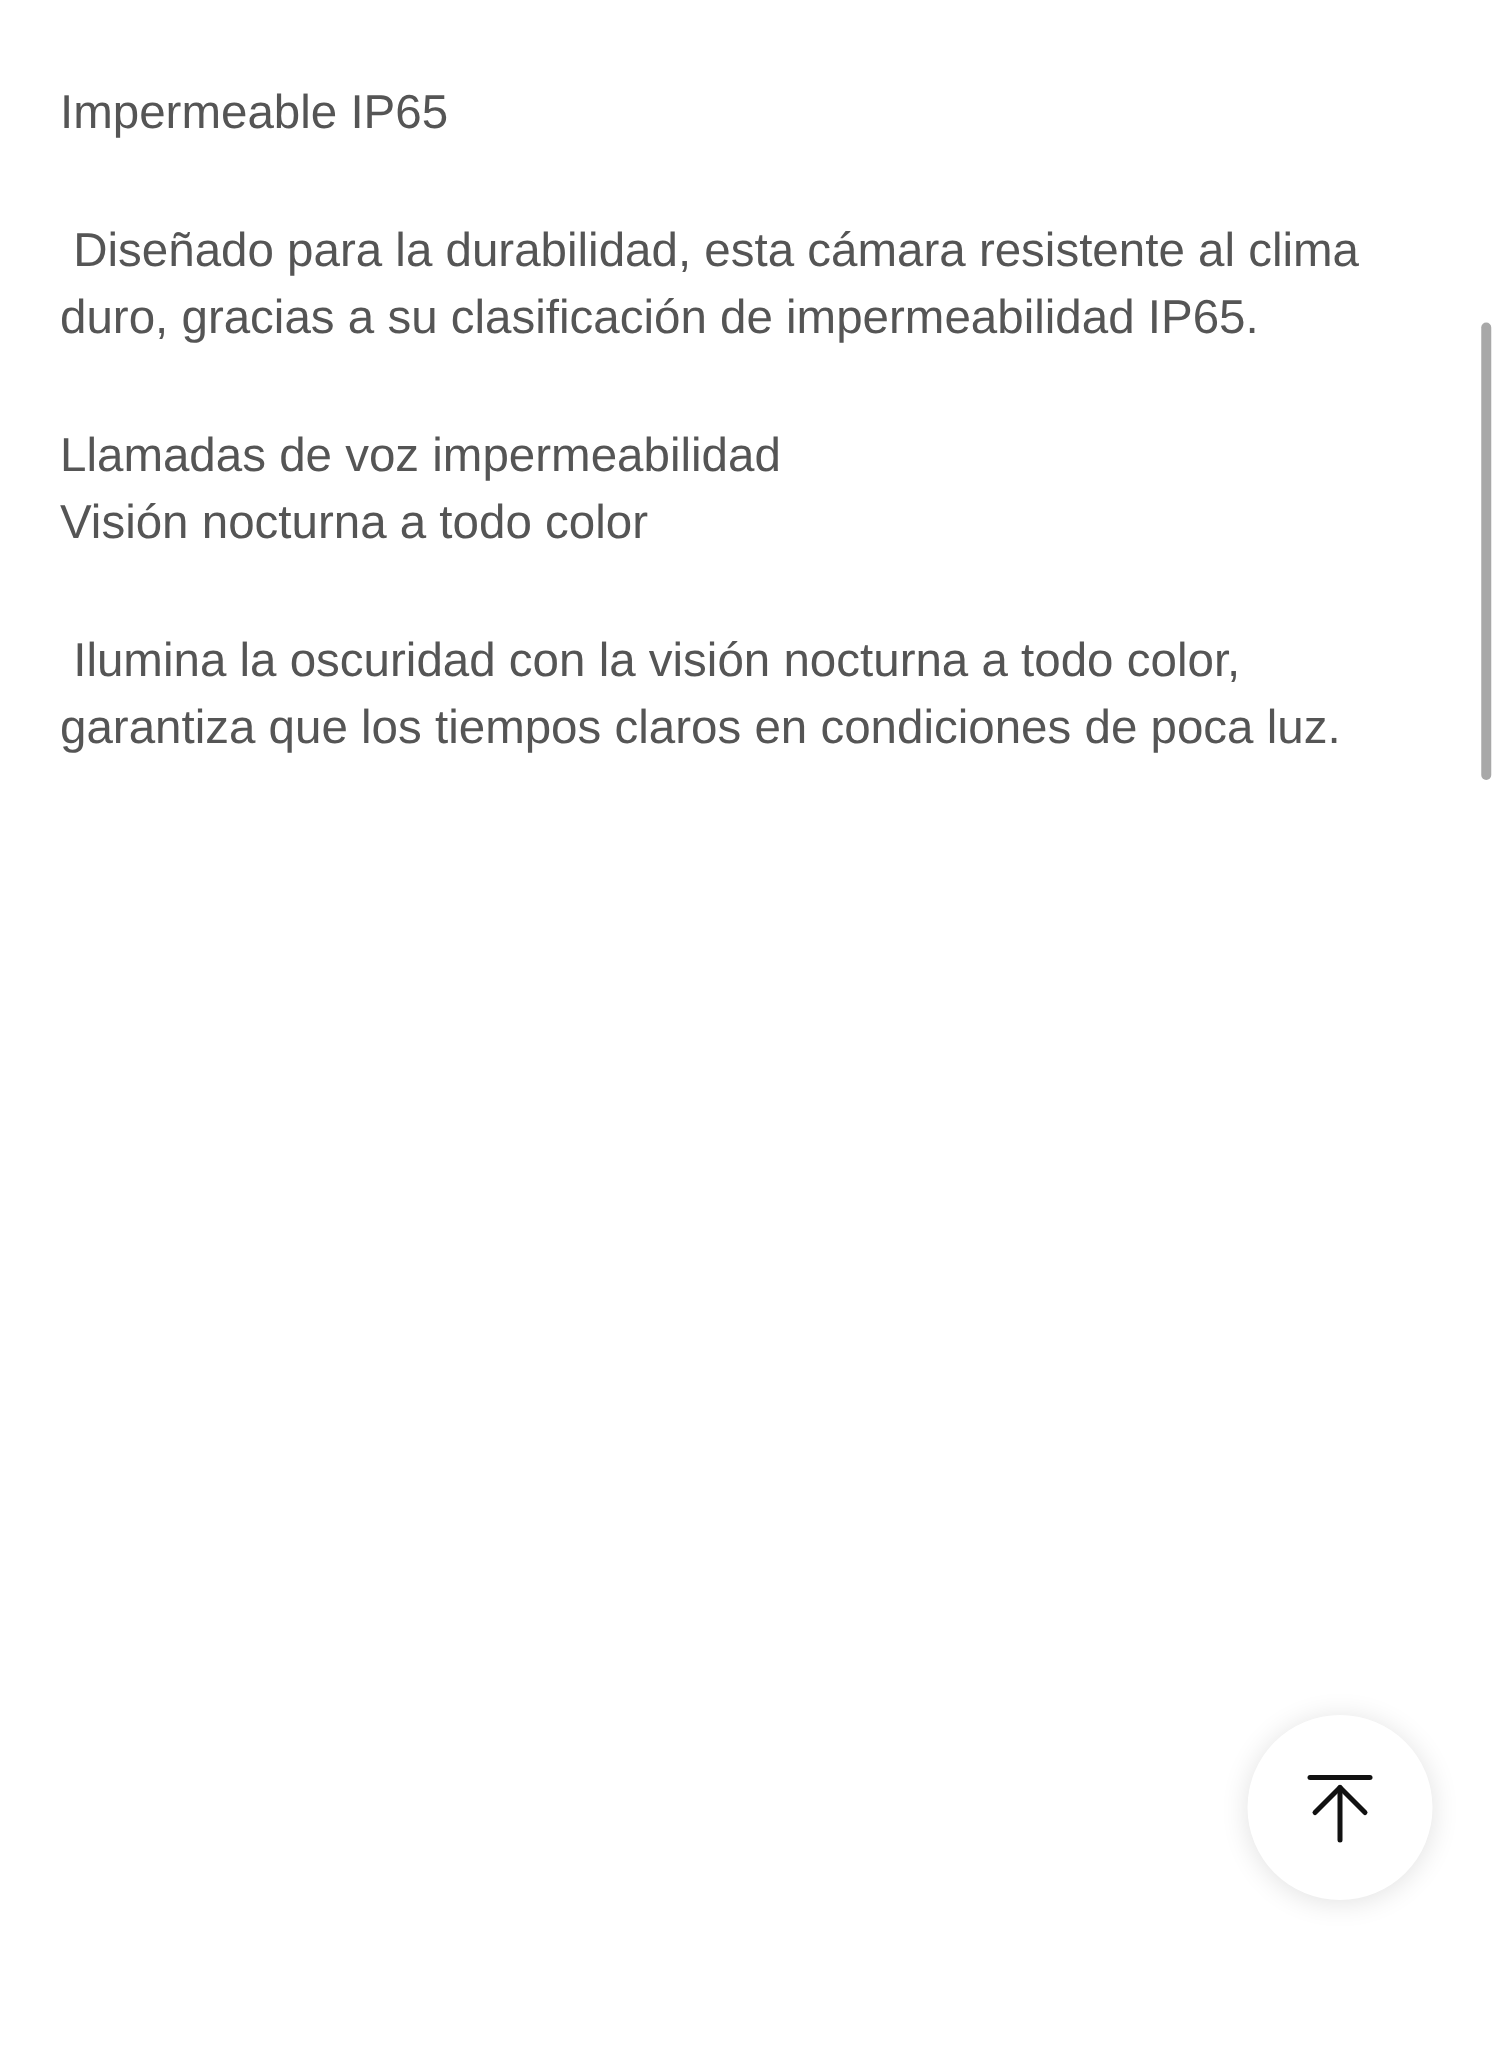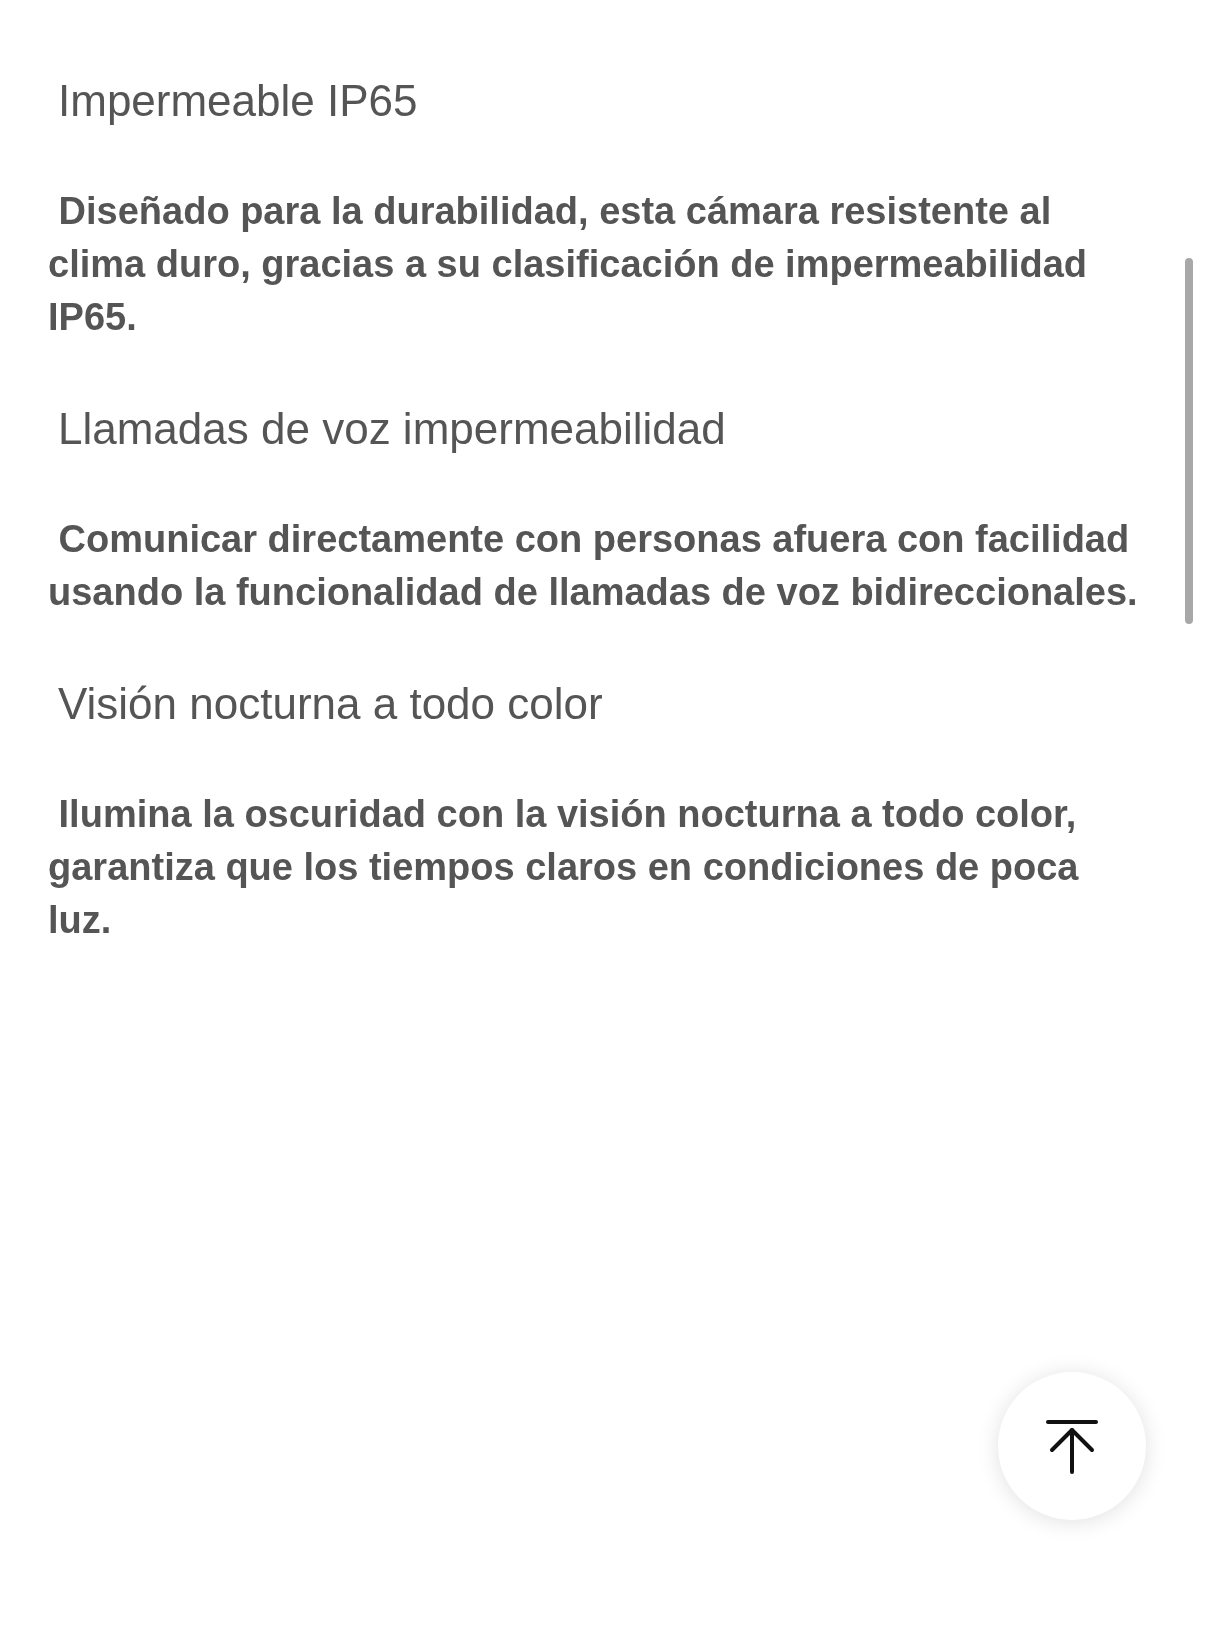--- a/index.html
+++ b/index.html
@@ -15,31 +15,30 @@
     font-family: "Liberation Sans", "DejaVu Sans", sans-serif;
     color: #555555;
   }
   .content {
     position: absolute;
     left: 48px;
     top: 64px;
     width: 1100px;
   }
   .section-title {
-    font-size: 44px;
+    font-size: 38px;
     line-height: 53px;
-    margin: 10px;
+    margin: 0;
     white-space: pre;
   }
   .section-desc {
     font-size: 38px;
     line-height: 53px;
     margin: 58px 0 58px 0;
     white-space: pre-wrap;
-    font-weight: bold;
   }
   .block { display: block; }
   .scrollbar {
     position: absolute;
     left: 1185px;
     top: 258px;
     width: 8px;
     height: 366px;
     border-radius: 4px;
     background: #a8a8a8;
@@ -63,21 +62,20 @@
 </head>
 <body>
 
 <div class="content">
   <div class="block">
     <p class="section-title">Impermeable IP65</p>
     <p class="section-desc"> Diseñado para la durabilidad, esta cámara resistente al clima duro, gracias a su clasificación de impermeabilidad IP65.</p>
   </div>
   <div class="block">
     <p class="section-title">Llamadas de voz impermeabilidad</p>
-    <p class="section-desc"> Comunicar directamente con personas afuera con facilidad usando la funcionalidad de llamadas de voz bidireccionales.</p>
   </div>
   <div class="block">
     <p class="section-title">Visión nocturna a todo color</p>
     <p class="section-desc"> Ilumina la oscuridad con la visión nocturna a todo color, garantiza que los tiempos claros en condiciones de poca luz.</p>
   </div>
 </div>
 
 <div class="scrollbar"></div>
 
 <div class="back-to-top">

